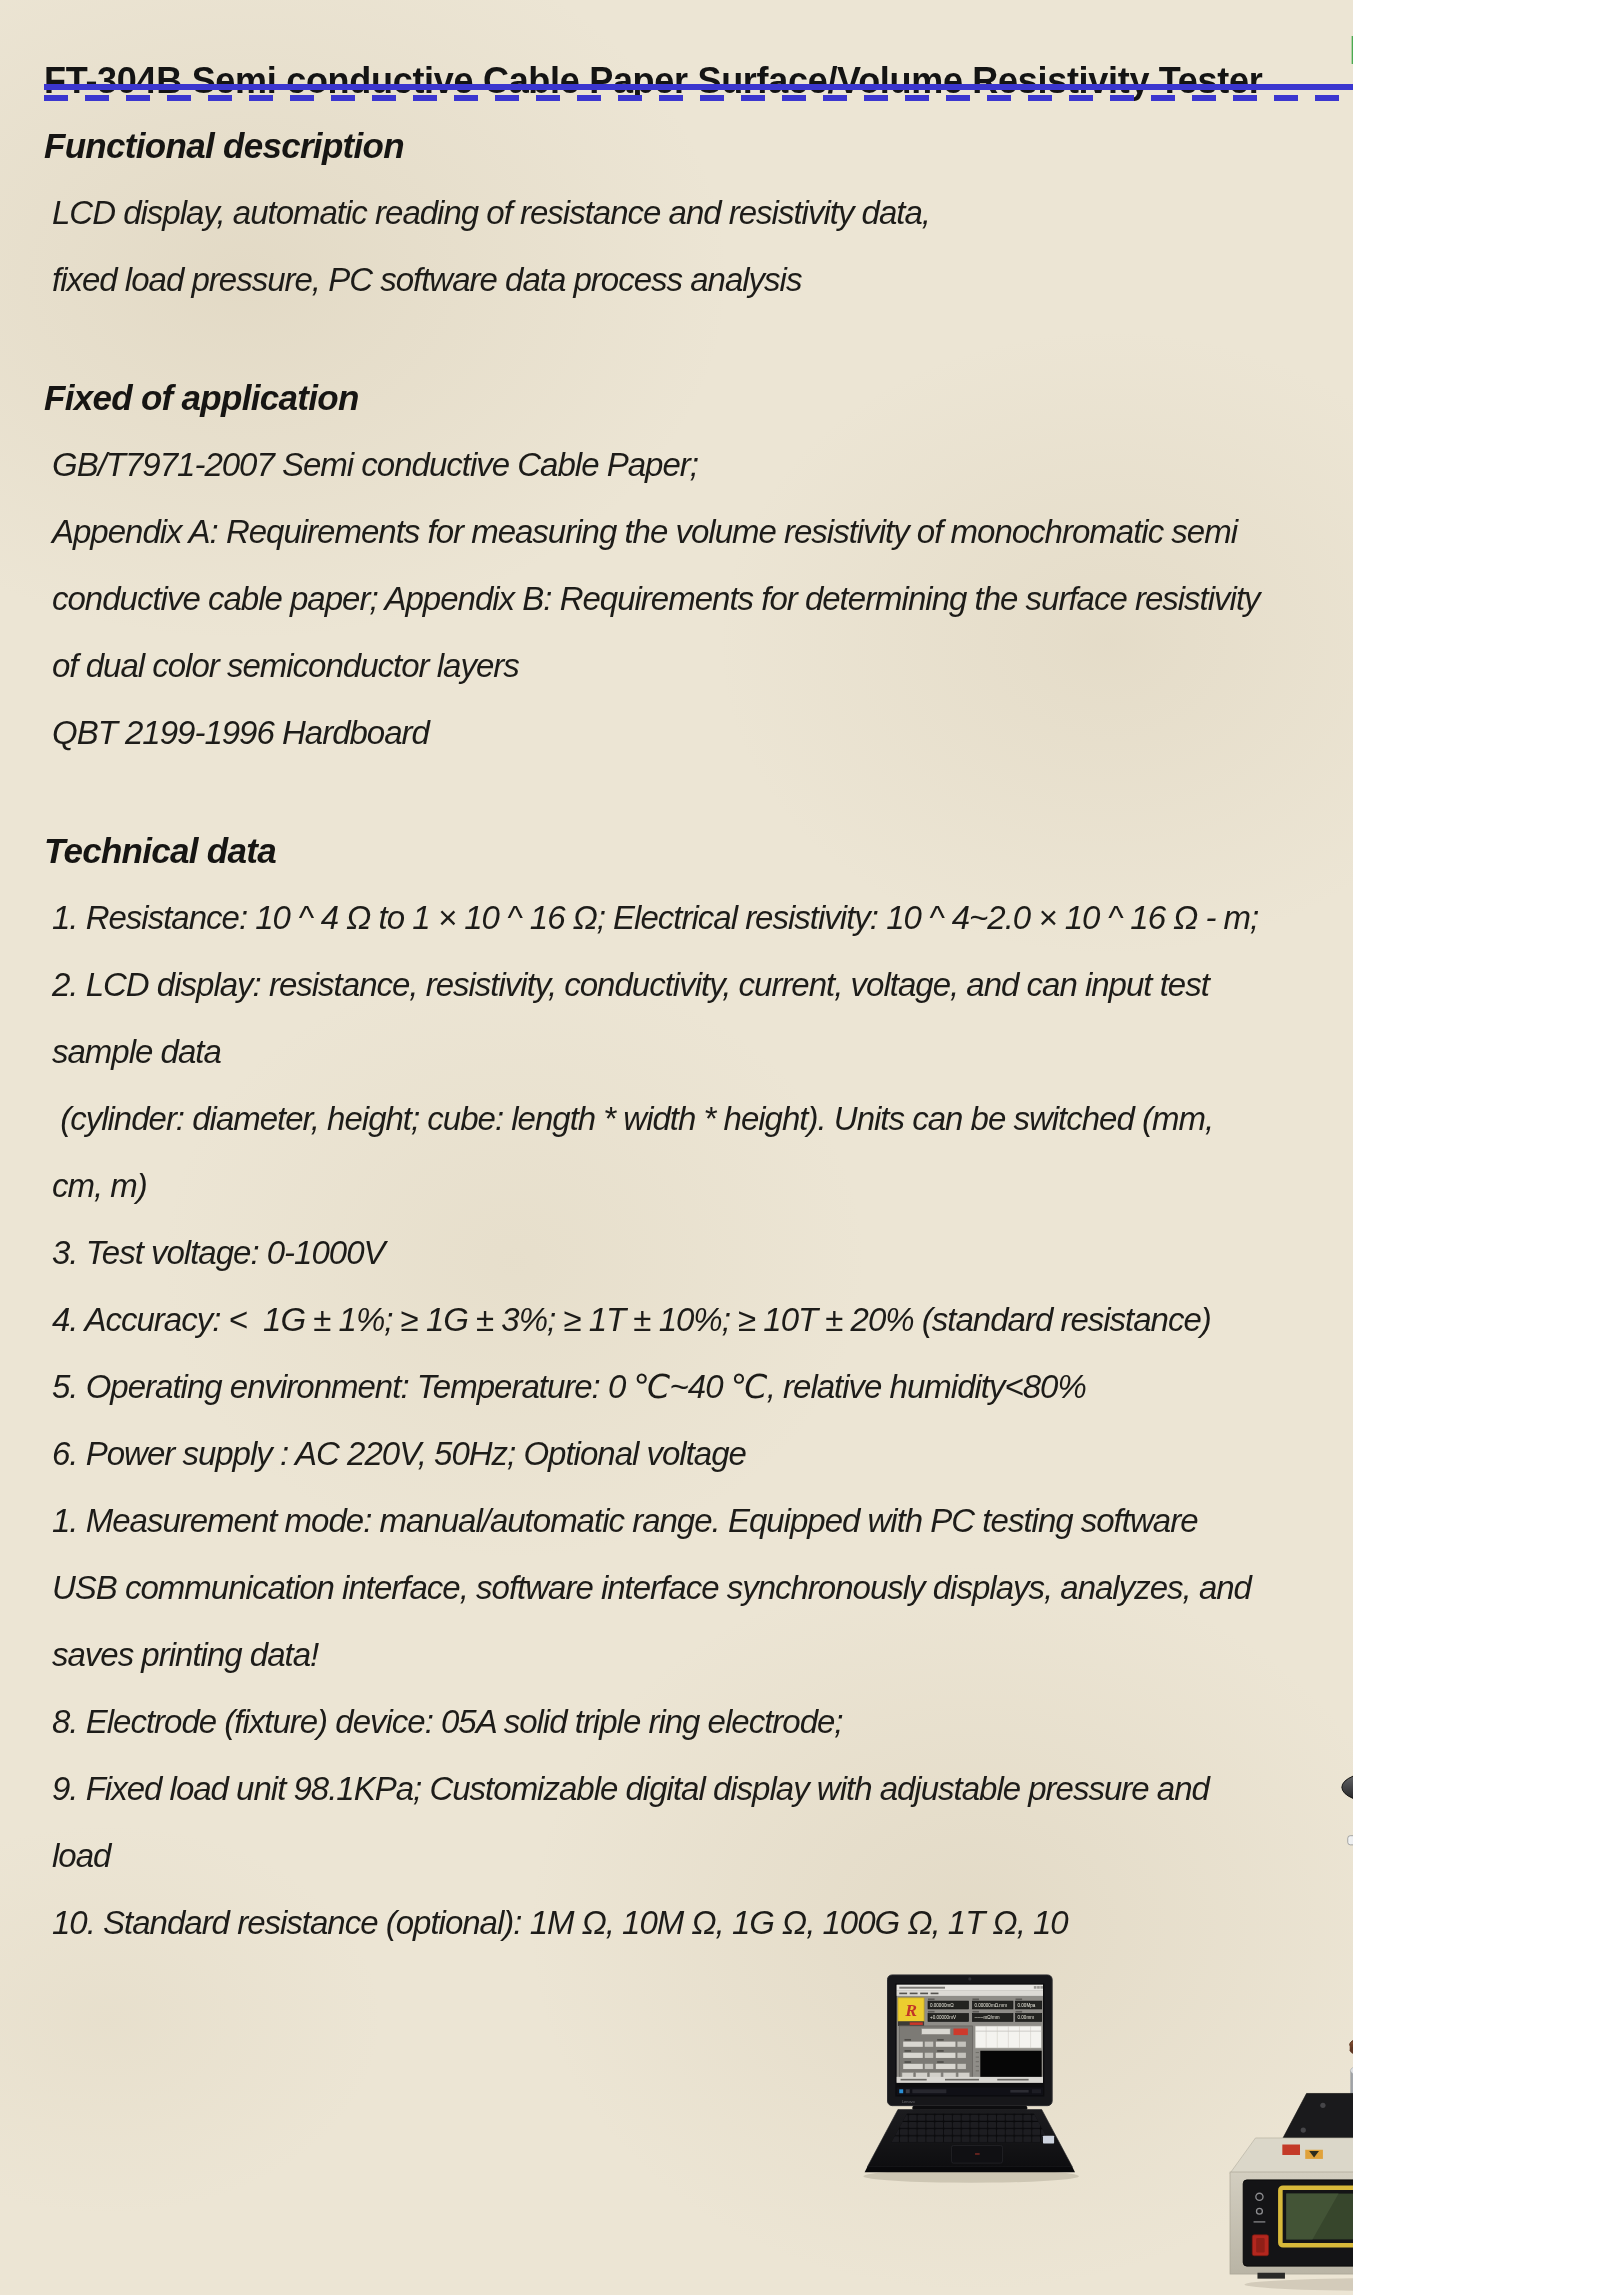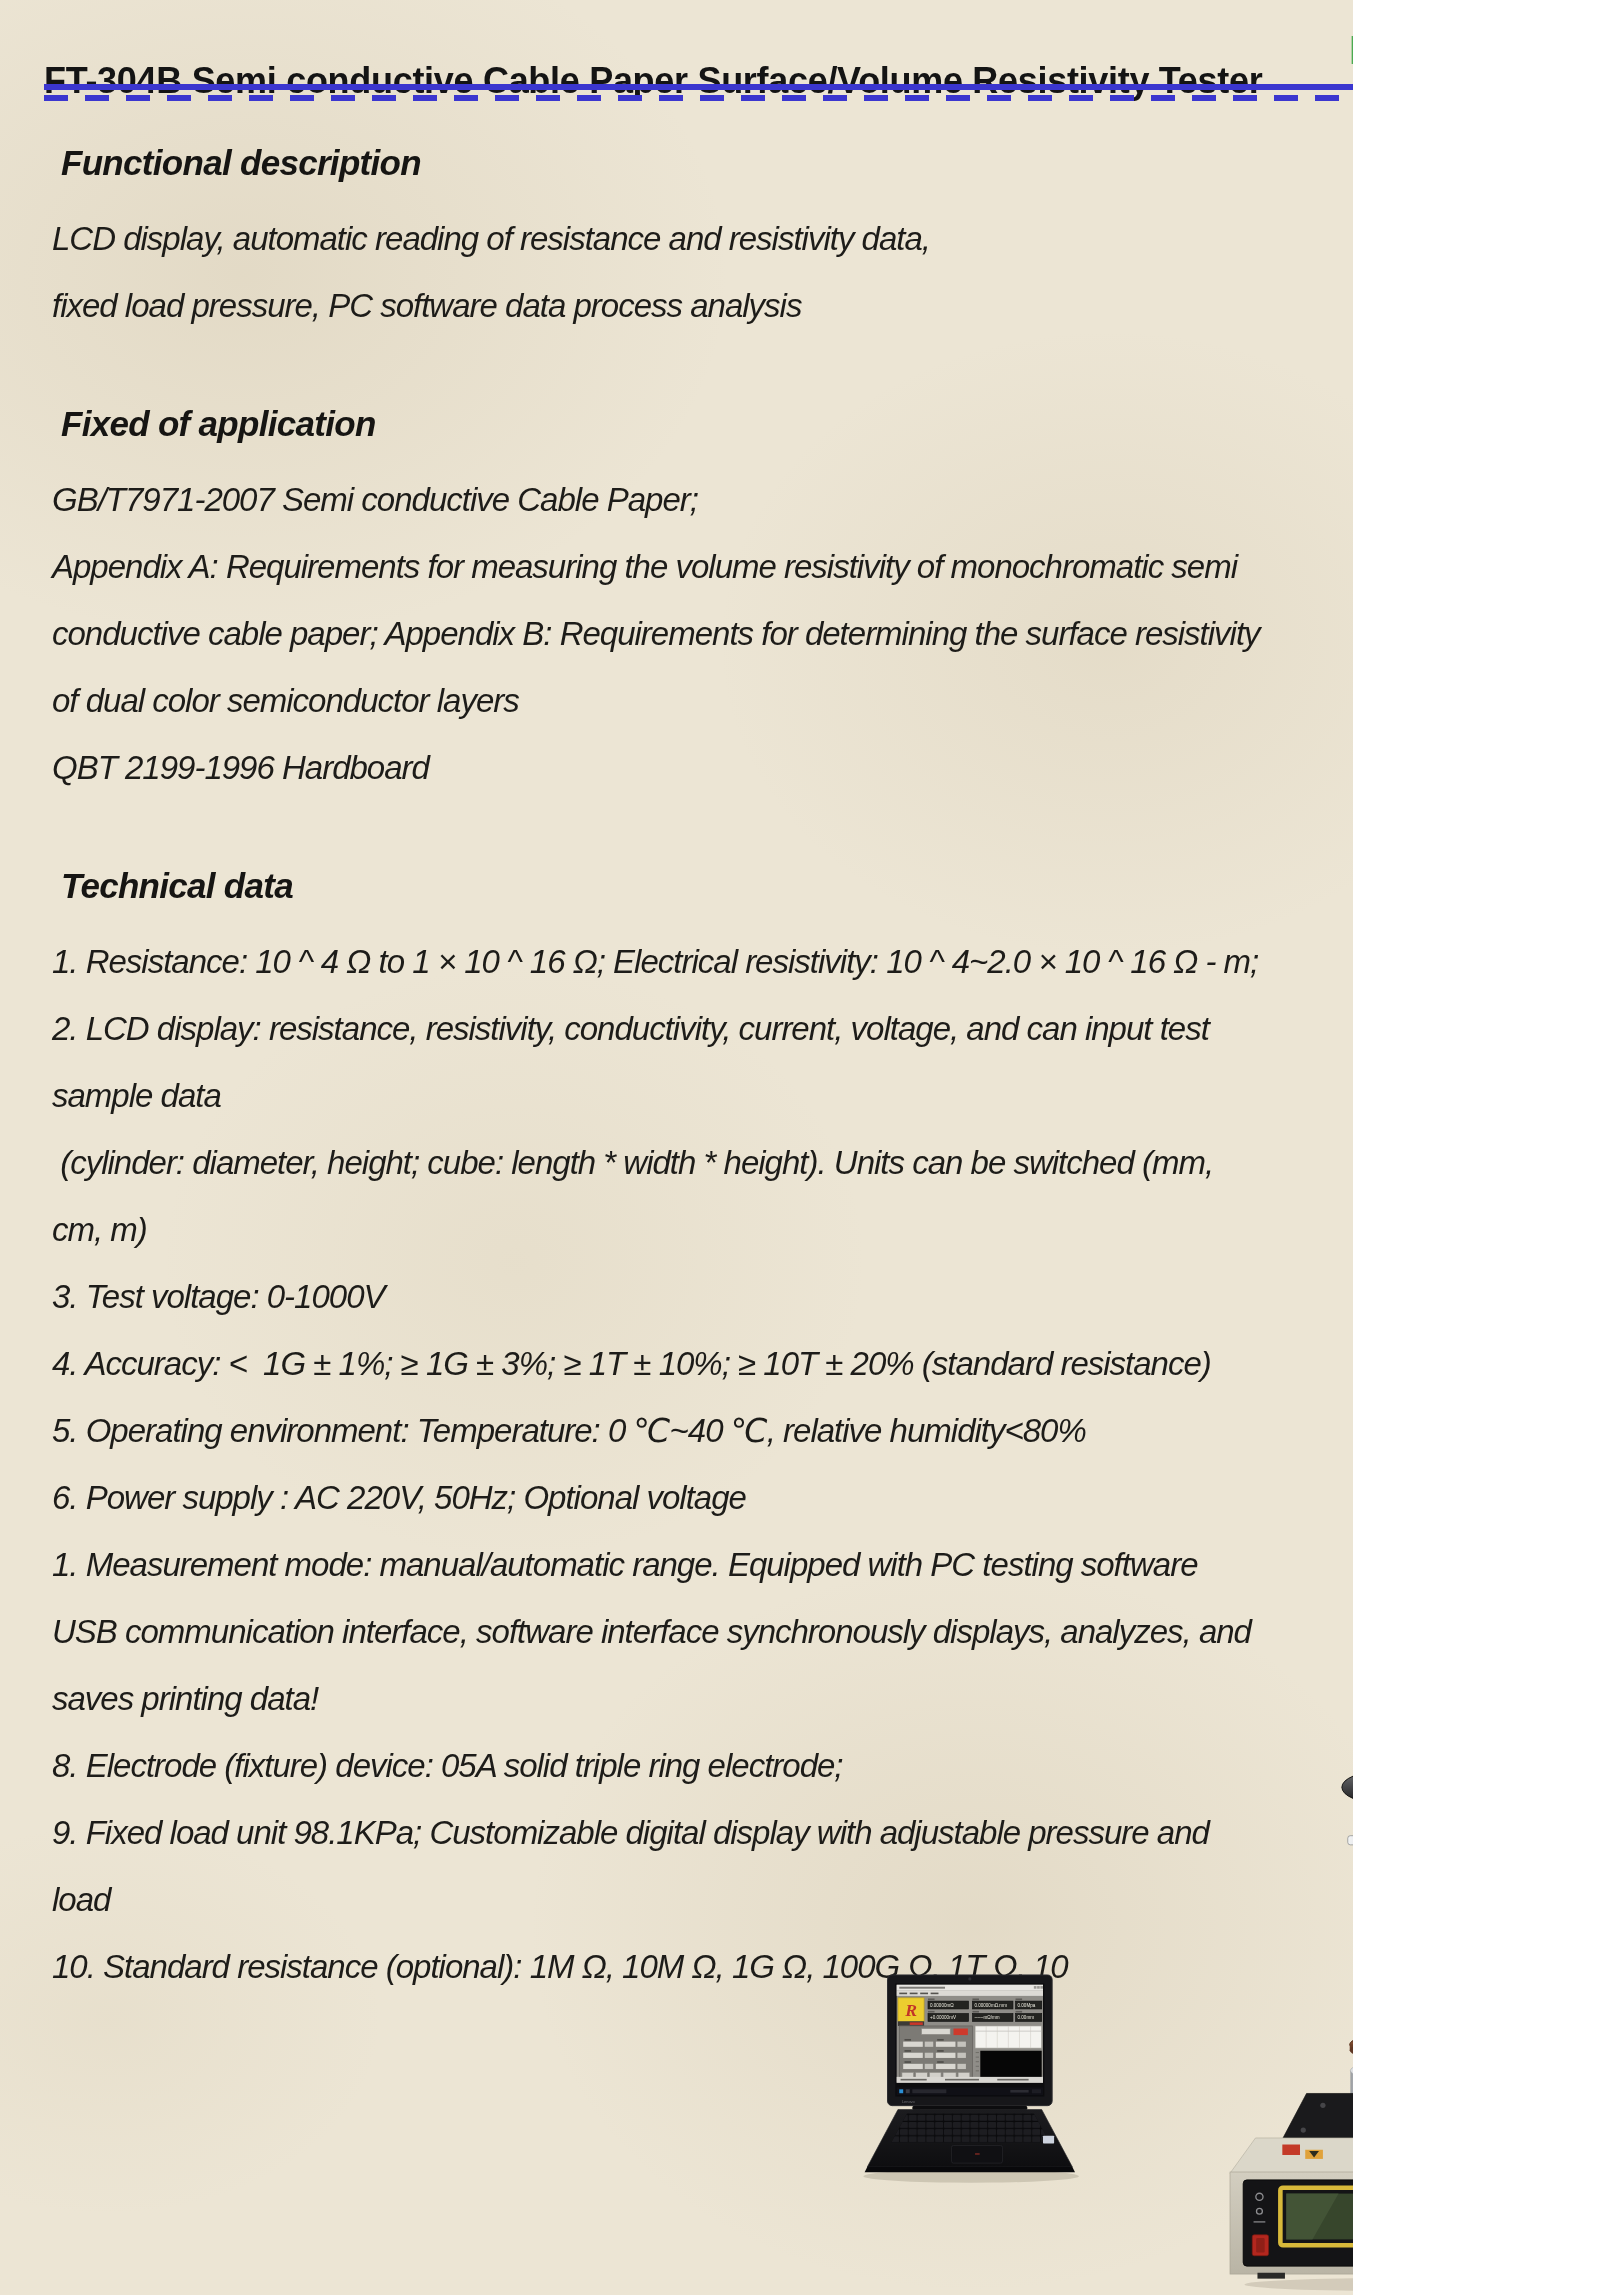--- a/index.html
+++ b/index.html
@@ -31,21 +31,21 @@
     position:absolute;left:44px;top:84px;width:1490px;height:5.9px;
     background:#3b36cf;
   }
   .rule-dashed{
     position:absolute;left:44px;top:95px;width:1490px;height:5.9px;
     background:repeating-linear-gradient(90deg,#3b36cf 0 24px,transparent 24px 41px);
   }
   .content{position:absolute;left:44px;top:116px;}
   .content section + section{margin-top:59px;}
   .content h2{
-    margin:17px;height:59px;line-height:59px;
+    margin:0;height:59px;line-height:59px;
     font-size:35px;font-weight:700;font-style:italic;letter-spacing:-0.7px;
     white-space:pre;color:#161513;
   }
   .content p.line{
     margin:8px;height:59px;line-height:59px;
     font-size:33px;font-style:italic;letter-spacing:-1px;
     white-space:pre;color:#1d1c19;
   }
   .fig{position:absolute;}
   .fig-laptop{left:847px;top:1971px;width:245px;height:217px;}

